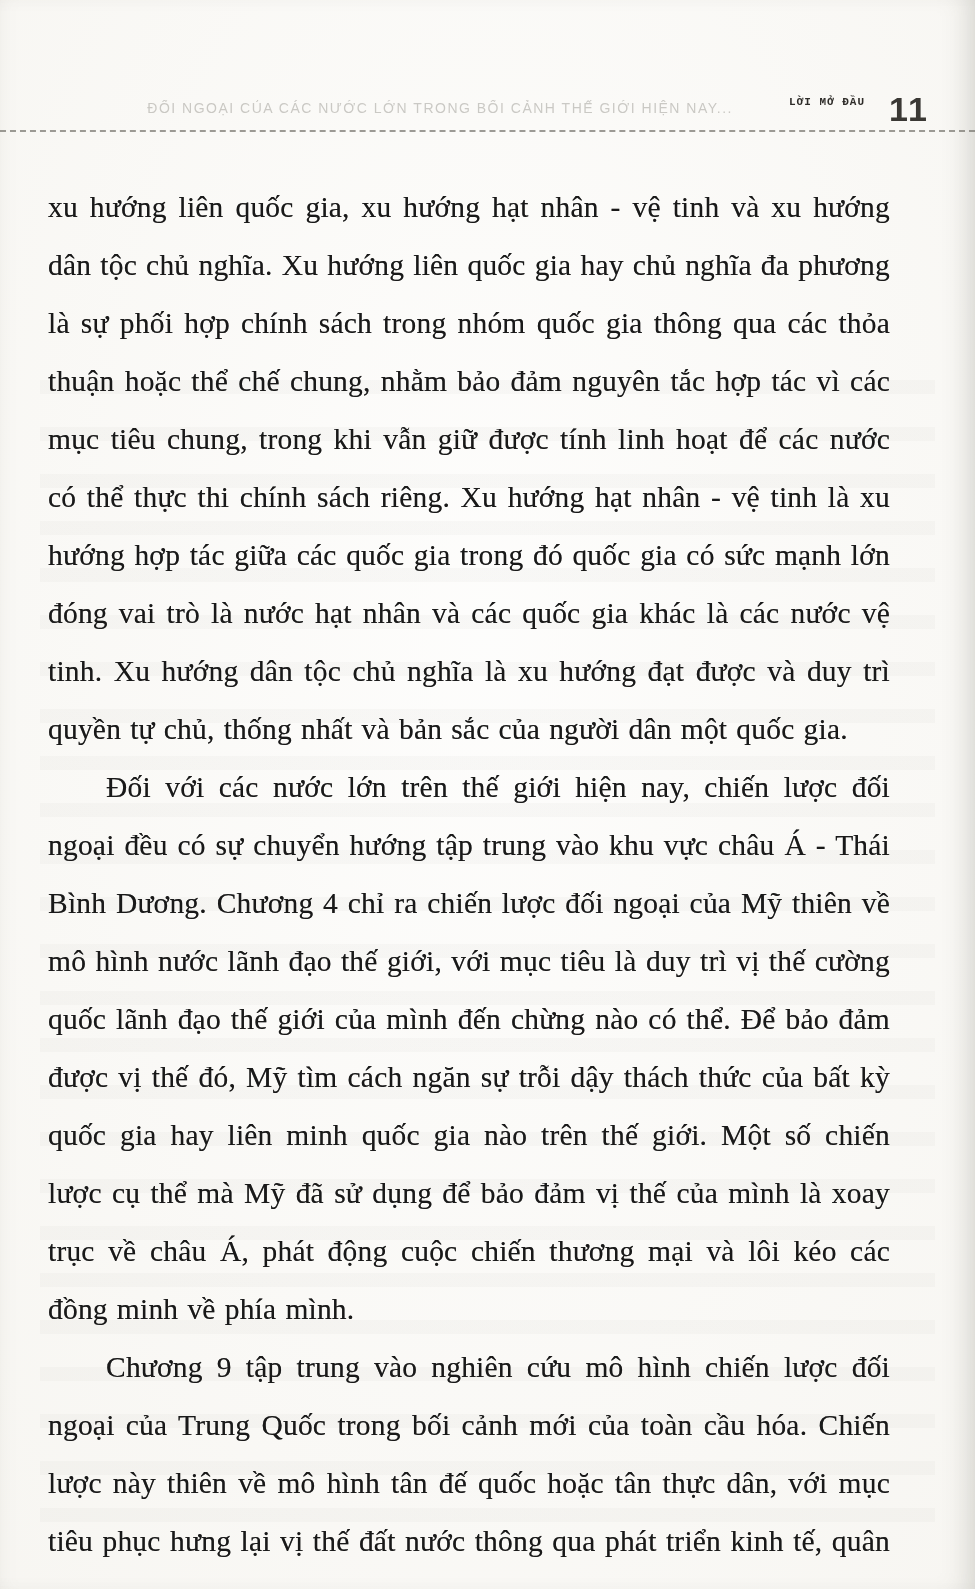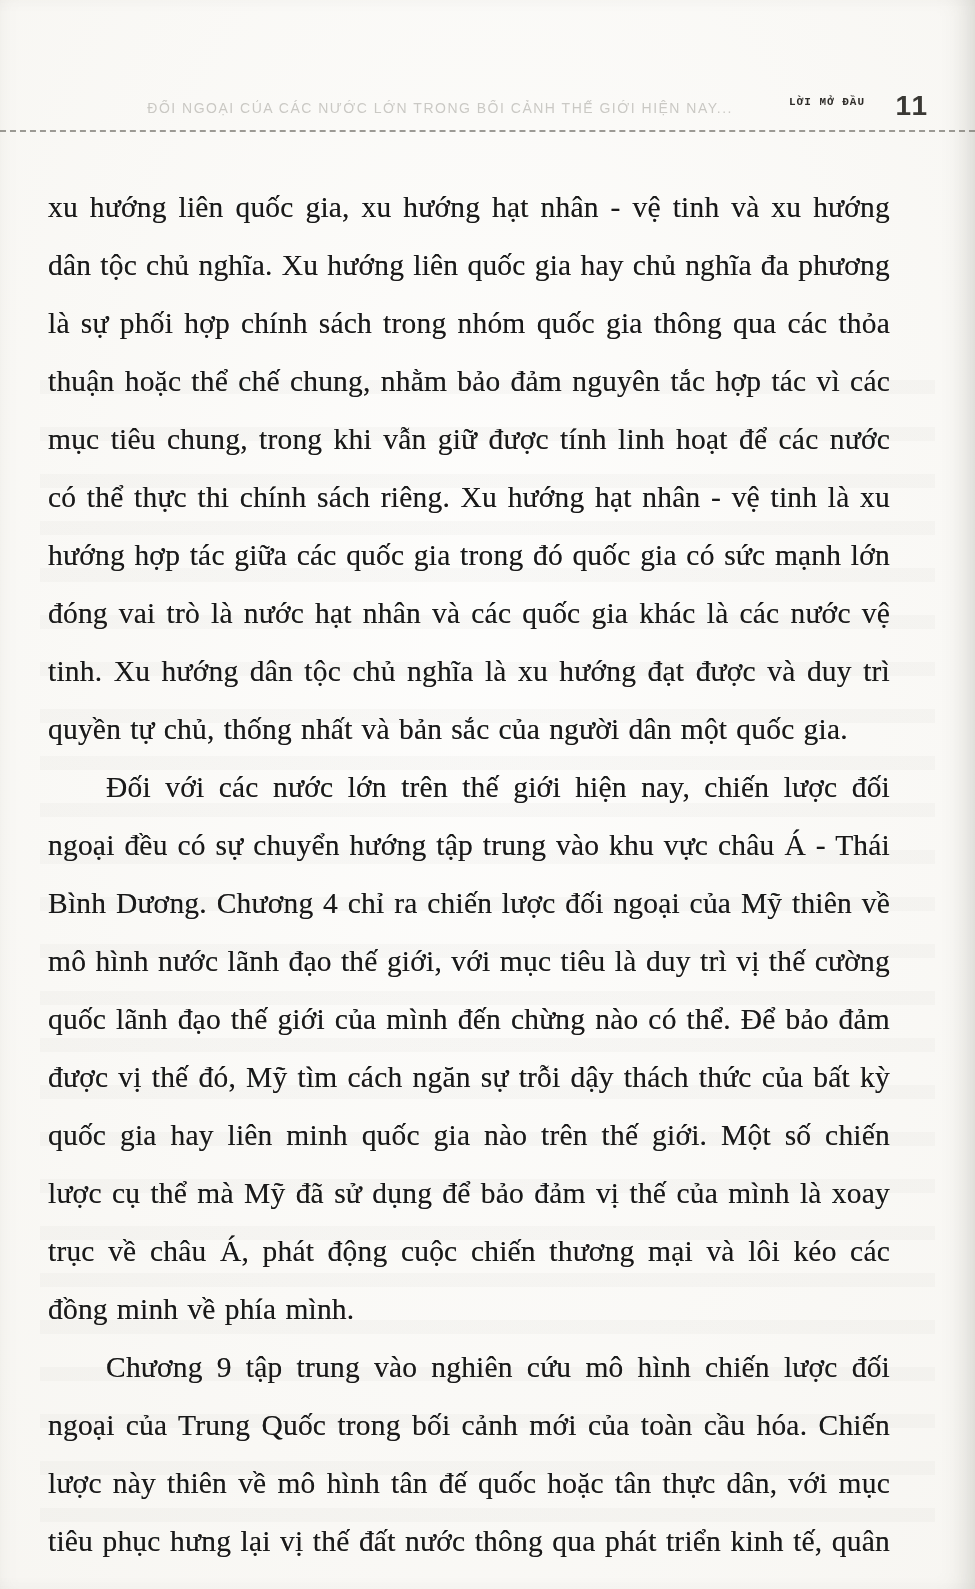--- a/index.html
+++ b/index.html
@@ -53,21 +53,21 @@
     font-size: 11px;
     letter-spacing: 1px;
     color: #2e2c29;
   }
   .page-number {
     position: absolute;
     right: 4px;
     top: -2px;
     font-family: "Liberation Sans", sans-serif;
     font-weight: bold;
-    font-size: 28px;
+    font-size: 34px;
     letter-spacing: 2px;
     color: #3a3834;
   }
   .header-divider {
     position: absolute;
     top: 130px;
     left: 0;
     right: 0;
     border-top: 2px dashed #7d7b74;
     opacity: 0.75;

